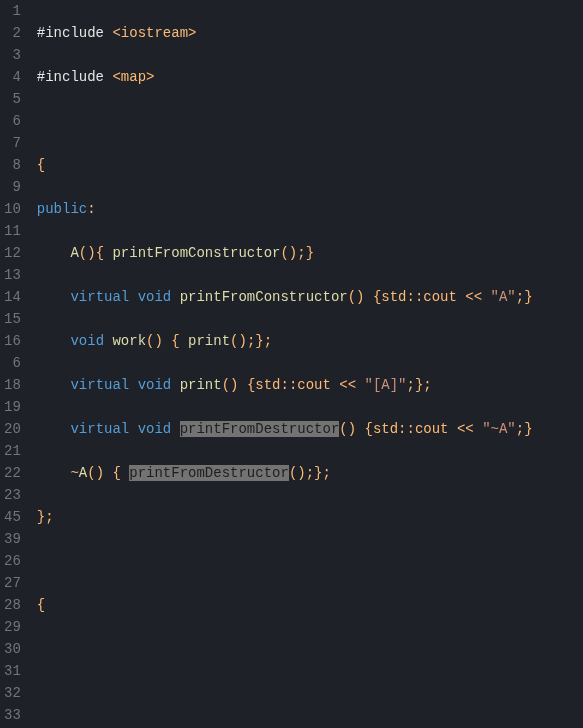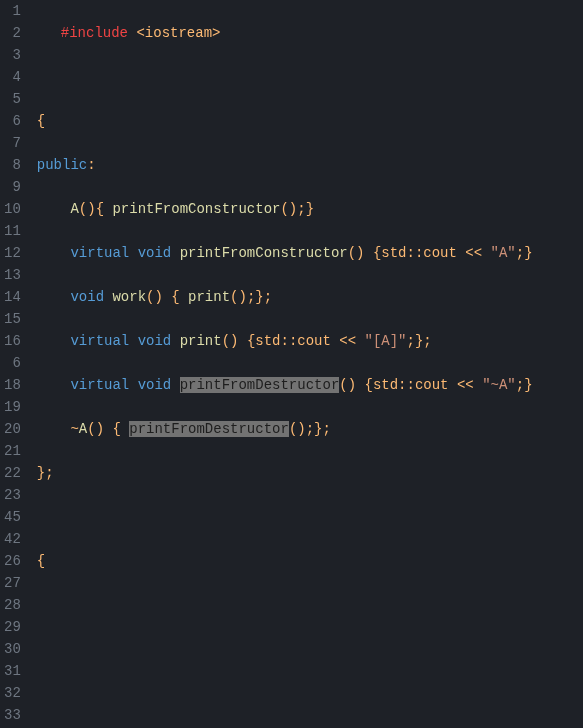--- a/index.html
+++ b/index.html
@@ -28,21 +28,21 @@
   .code {
     background: #1e2127;
     padding-left: 6px;
     white-space: pre;
   }
   .line { height: 22px; }
   .kw   { color: #569cd6; }       
   .cls  { color: #4ec9b0; }       
   .fn   { color: #dcdcaa; }       
   .str  { color: #ce9178; }       
-  .pp   { color: #ef4444; margin-left: 24px; }       
+  .pp   { color: #e5e5e5; }       
   .plain{ color: #fdba74; }
   .hl   { background: #737373; color: #1e1e1e; }
 </style>
 </head>
 <body>
 
 <div class="editor">
   <div class="gutter">
     <div class="line">1</div>
     <div class="line">2</div>
@@ -61,33 +61,34 @@
     <div class="line">15</div>
     <div class="line">16</div>
     <div class="line">6</div>
     <div class="line">18</div>
     <div class="line">19</div>
     <div class="line">20</div>
     <div class="line">21</div>
     <div class="line">22</div>
     <div class="line">23</div>
     <div class="line">45</div>
-    <div class="line">42</div>
+    <div class="line">39</div>
     <div class="line">26</div>
     <div class="line">27</div>
     <div class="line">28</div>
     <div class="line">29</div>
     <div class="line">30</div>
     <div class="line">31</div>
     <div class="line">32</div>
     <div class="line">33</div>
   </div>
 
   <div class="code">
 <div class="line"><span class="pp">#include</span><span class="plain"> &lt;iostream&gt;</span></div>
+<div class="line"><span class="pp">#include</span><span class="plain"> &lt;map&gt;</span></div>
 <div class="line"></div>
 <div class="line"><span class="plain">{</span></div>
 <div class="line"><span class="kw">public</span><span class="plain">:</span></div>
 <div class="line"><span class="plain">    </span><span class="fn">A</span><span class="plain">(){ </span><span class="fn">printFromConstructor</span><span class="plain">();}</span></div>
 <div class="line"><span class="plain">    </span><span class="kw">virtual</span><span class="plain"> </span><span class="kw">void</span><span class="plain"> </span><span class="fn">printFromConstructor</span><span class="plain">() {std::cout &lt;&lt; </span><span class="str">"A"</span><span class="plain">;}</span></div>
 <div class="line"><span class="plain">    </span><span class="kw">void</span><span class="plain"> </span><span class="fn">work</span><span class="plain">() { </span><span class="fn">print</span><span class="plain">();};</span></div>
 <div class="line"><span class="plain">    </span><span class="kw">virtual</span><span class="plain"> </span><span class="kw">void</span><span class="plain"> </span><span class="fn">print</span><span class="plain">() {std::cout &lt;&lt; </span><span class="str">"[A]"</span><span class="plain">;};</span></div>
 <div class="line"><span class="plain">    </span><span class="kw">virtual</span><span class="plain"> </span><span class="kw">void</span><span class="plain"> </span><span class="fn hl">printFromDestructor</span><span class="plain">() {std::cout &lt;&lt; </span><span class="str">"~A"</span><span class="plain">;}</span></div>
 <div class="line"><span class="plain">    ~</span><span class="fn">A</span><span class="plain">() { </span><span class="fn hl">printFromDestructor</span><span class="plain">();};</span></div>
 <div class="line"><span class="plain">};</span></div>

